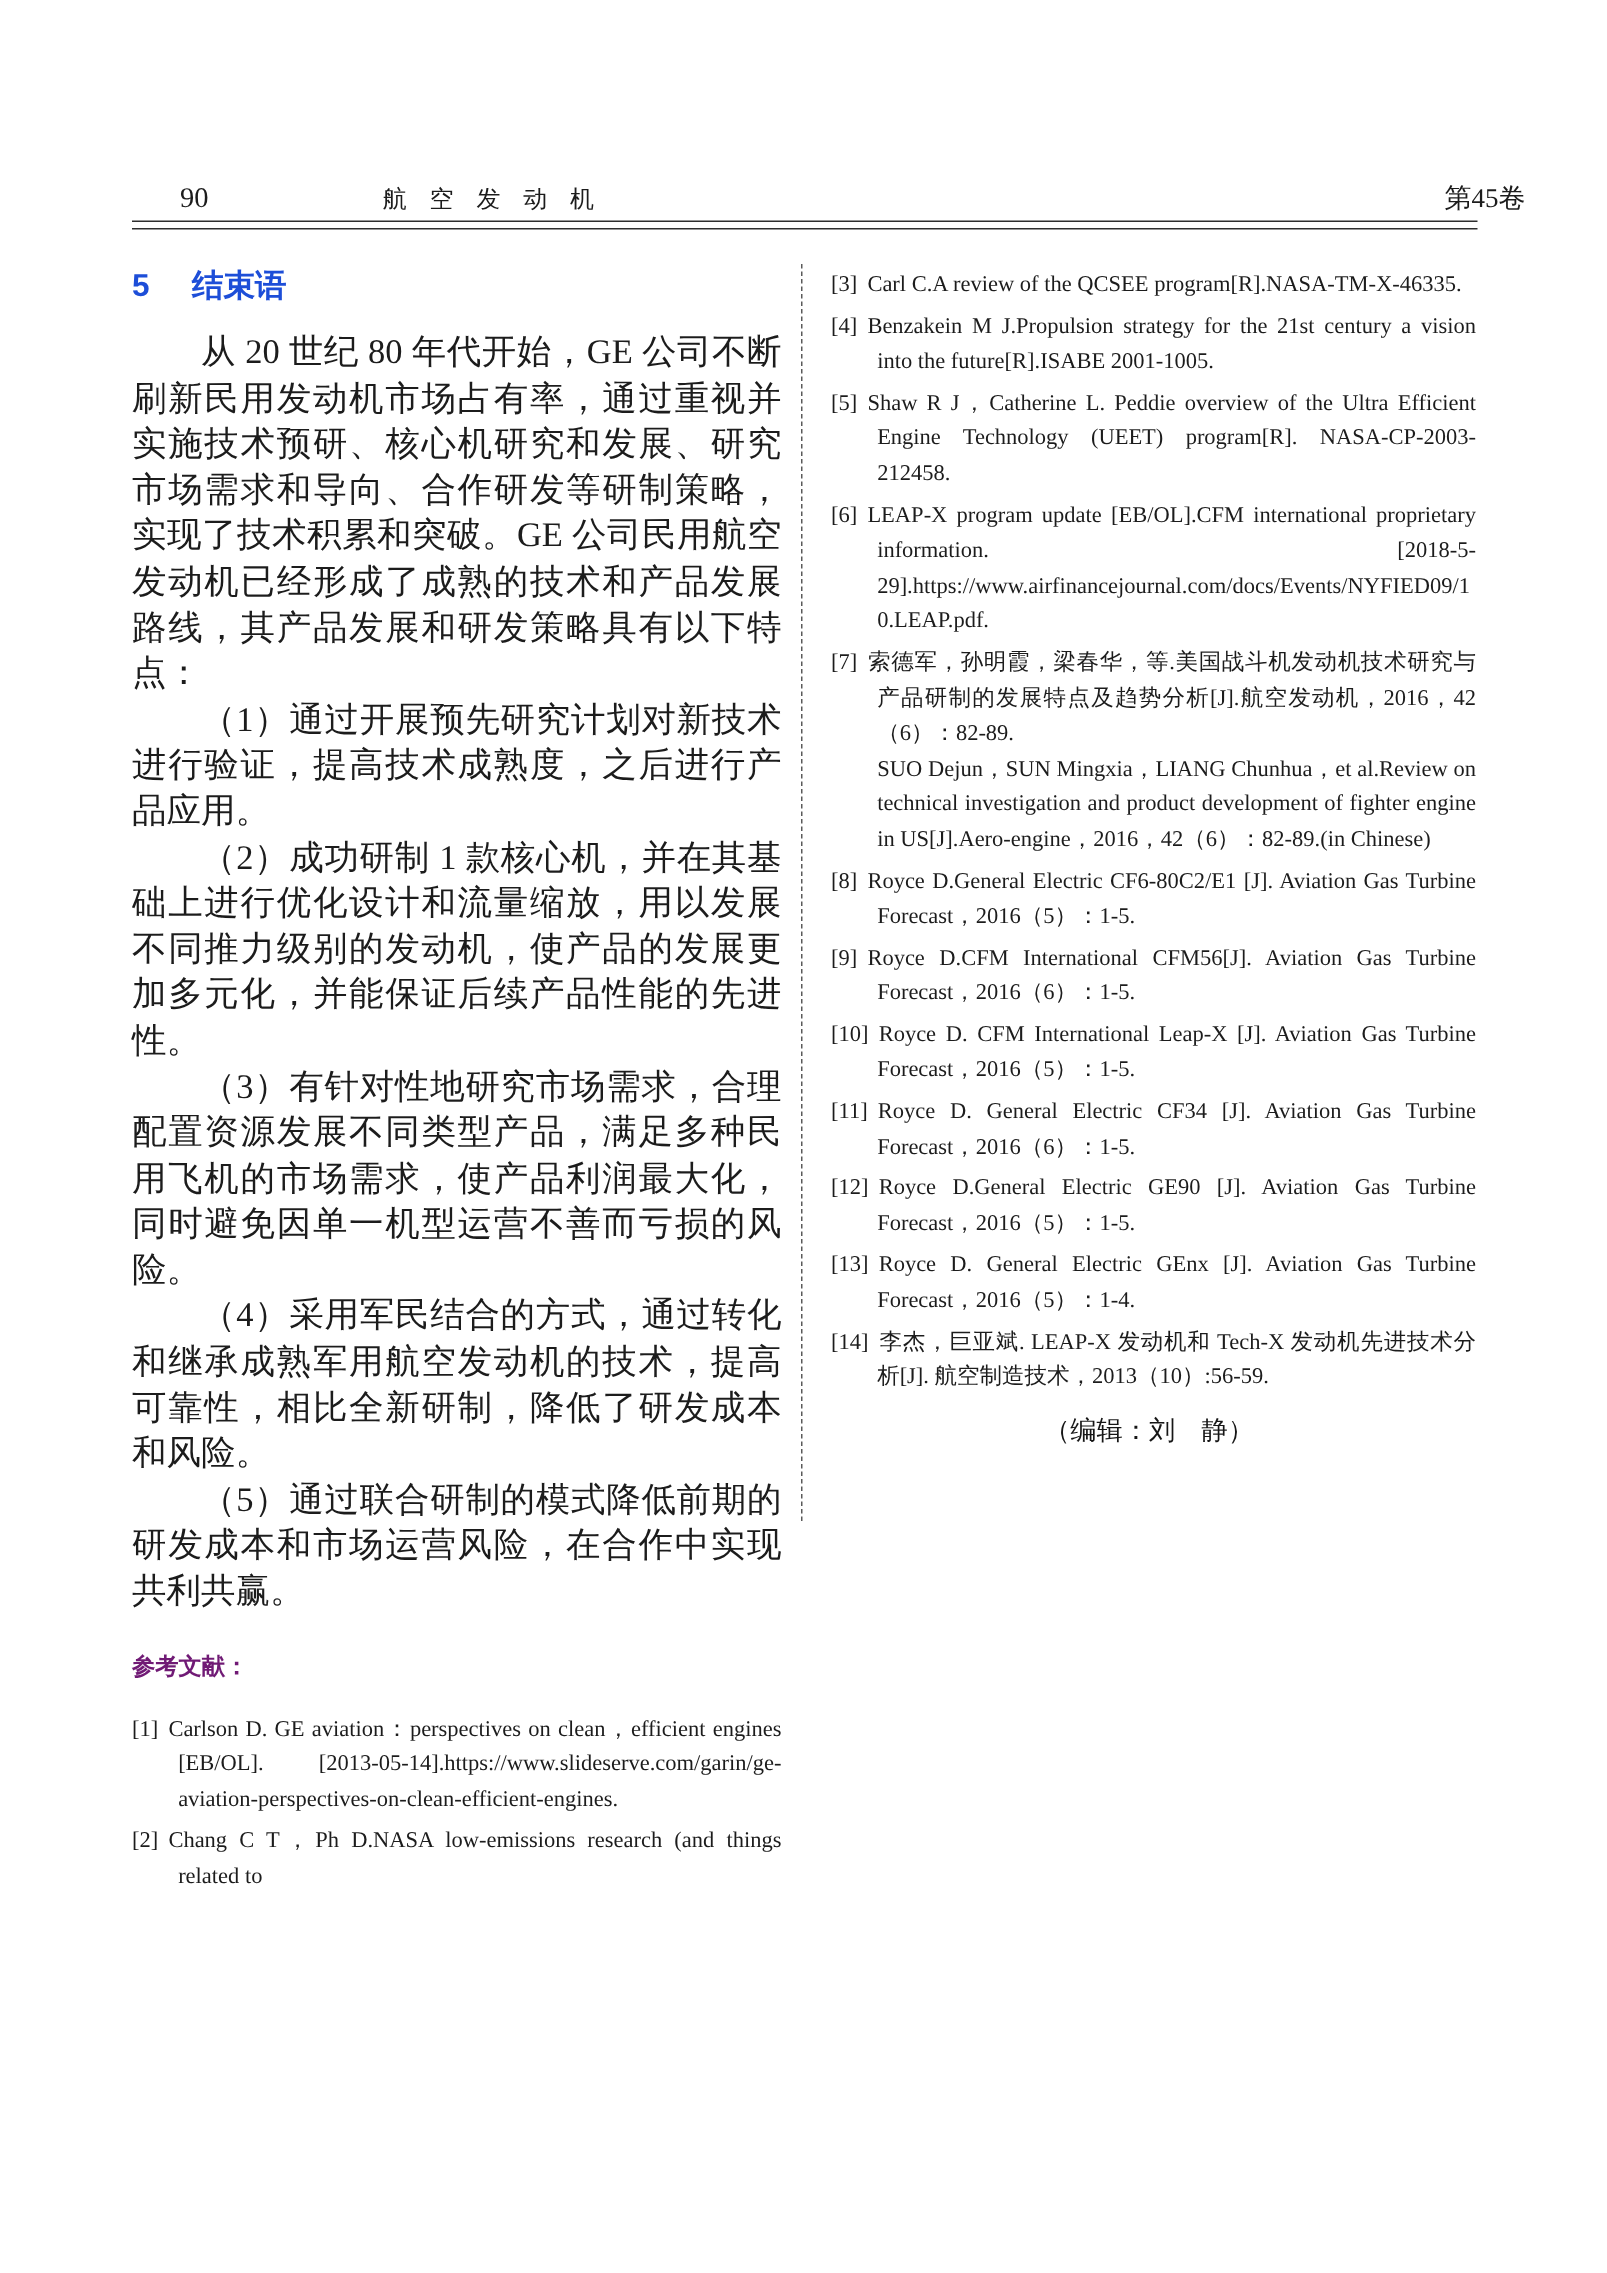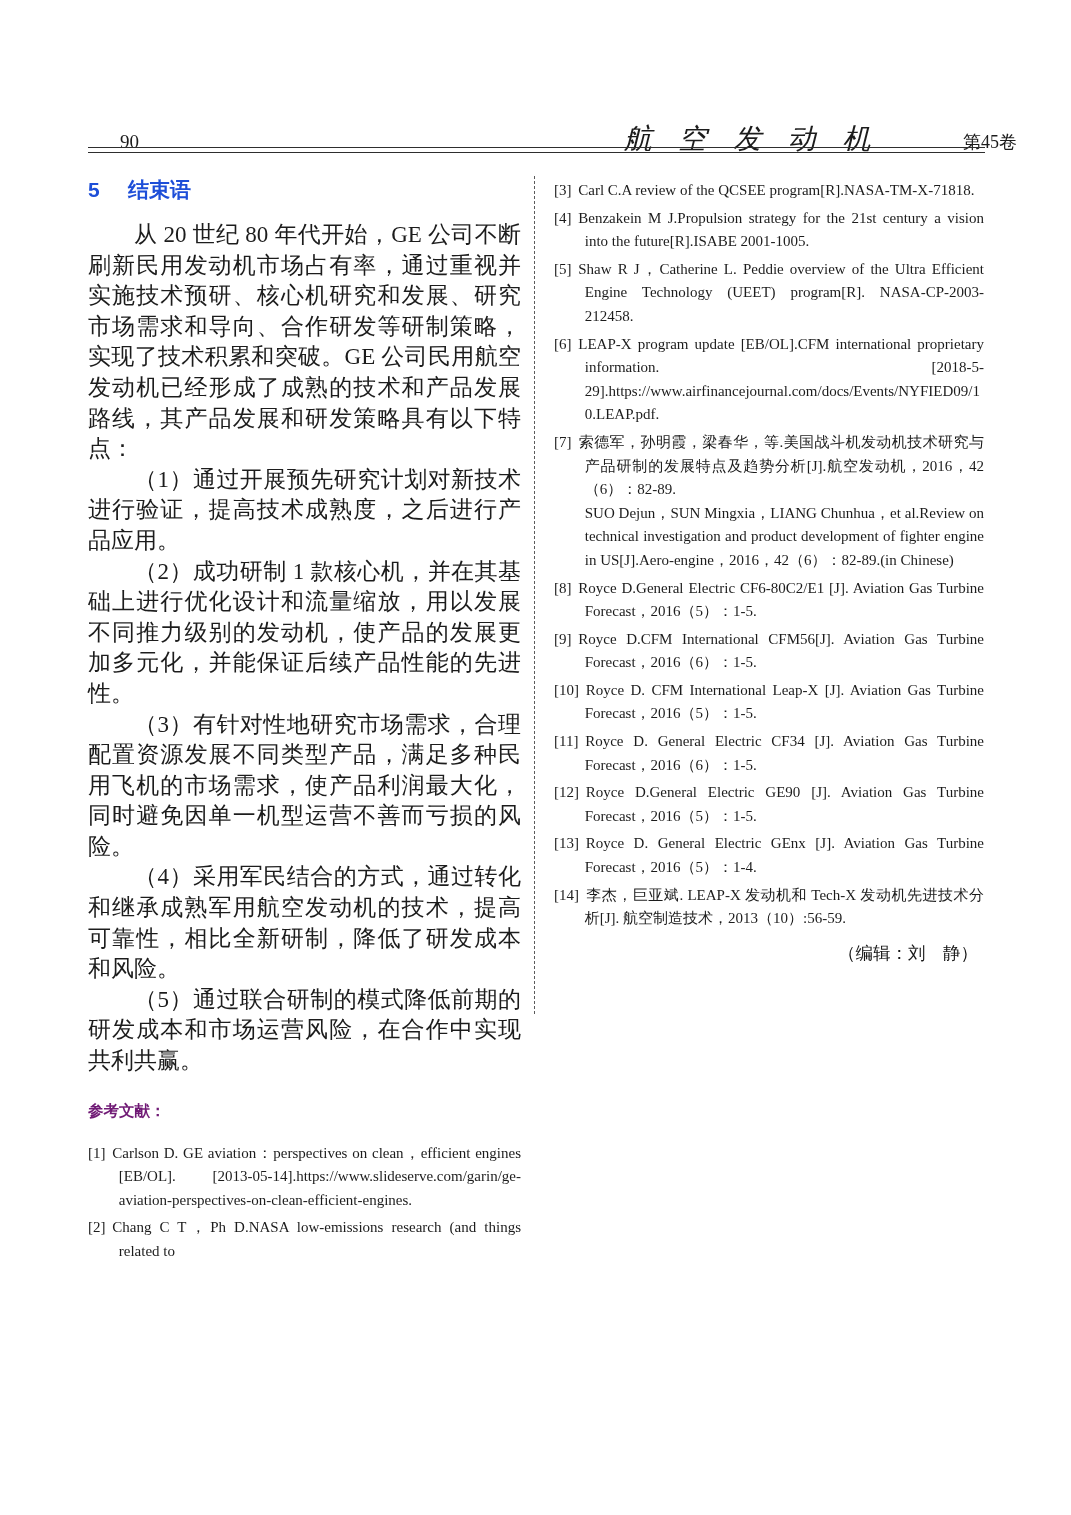--- a/index.html
+++ b/index.html
@@ -12,22 +12,22 @@
   }
   .page-header {
     position: absolute;
     left: 82px; top: 120px; width: 897px;
     display: flex; align-items: baseline;
     font-size: 19px;
     margin-left: 38px;
   }
   .page-header .pg-num { width: 120px; text-align: left; font-size: 19px; }
   .page-header .journal-title {
-    flex: 1; text-align: right;
-    font-size: 28px; letter-spacing: 0.95em; text-indent: 0.95em; font-style: italic;
+    flex: 1; text-align: left;
+    font-size: 16px; letter-spacing: 0.95em; text-indent: 0.95em;
   }
   .page-header .volume { width: 120px; text-align: right; font-size: 18px; }
   .double-rule {
     position: absolute;
     left: 88px; top: 147px; width: 897px; height: 6px;
     border-top: 1.6px solid #2e2e2e;
     border-bottom: 1.6px solid #2e2e2e;
   }
   .columns {
     position: absolute;
@@ -65,21 +65,21 @@
     text-align: justify;
     overflow-wrap: anywhere; word-break: break-word;
     margin-bottom: 4px;
   }
   .ref-main { text-indent: -2.05em; }
   .ref-label { margin-right: 0.45em; }
   .ref-trans { text-indent: 0; }
   .ref-cont {  }
   .editor-note {
     margin-top: 10px;
-    text-align: right; padding-right: 6px;
+    text-align: center; padding-right: 6px;
     font-size: 17.5px; color: #161616;
   }
 </style>
 </head>
 <body>
 
 <div>
 
   <header class="page-header">
     <span class="pg-num">90</span>
@@ -120,21 +120,21 @@
     </section>
 
     <div class="col-divider"></div>
 
     <section class="col-right">
       <div class="refs">
 
 
         <div class="ref-item">
           <div class="ref-main">
-            <span class="ref-label">[3]</span><span>Carl C.A review of the QCSEE program[R].NASA-TM-X-71818.</span>
+            <span class="ref-label">[3]</span><span>Carl C.A review of the QCSEE program[R].NASA-TM-X-46335.</span>
           </div>
         </div>
 
         <div class="ref-item">
           <div class="ref-main">
             <span class="ref-label">[4]</span><span>Benzakein M J.Propulsion strategy for the 21st century a vision into the future[R].ISABE 2001-1005.</span>
           </div>
         </div>
 
         <div class="ref-item">

